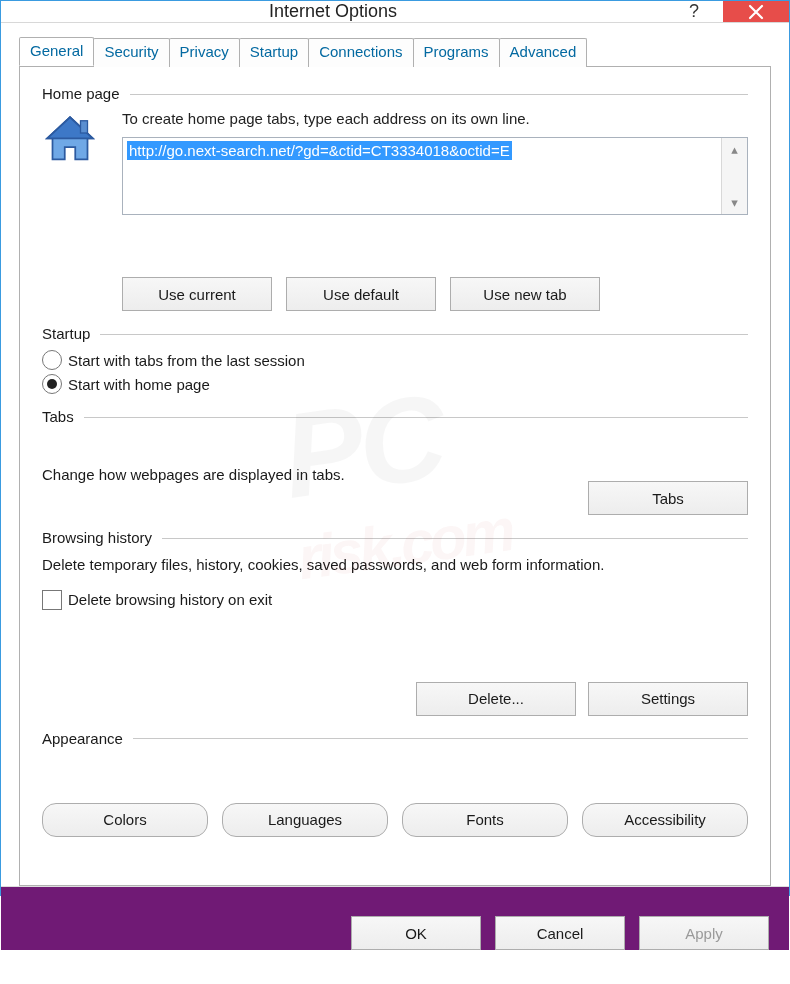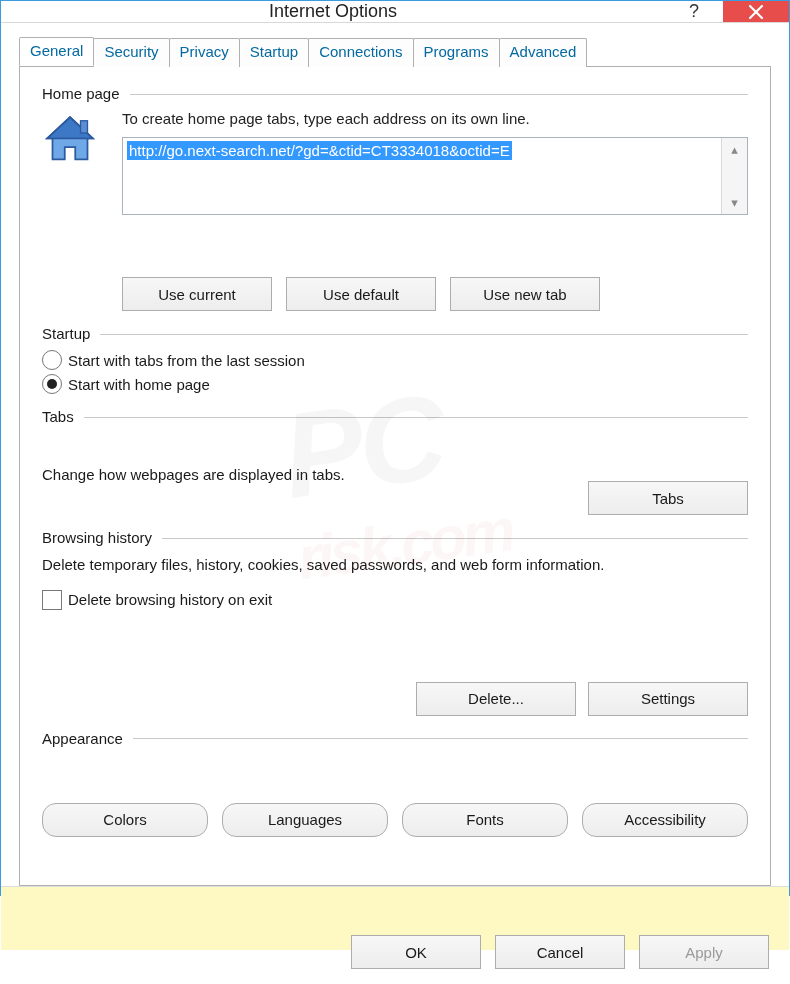--- a/index.html
+++ b/index.html
@@ -172,24 +172,24 @@
     .checkbox {
       width: 20px; height: 20px; border: 1.5px solid #777; background: #fff;
     }
     .tabs-row { display: flex; align-items: center; gap: 20px; }
     .tabs-desc { flex: 1; color: #1a1a1a; }
     .bh-desc { color: #1a1a1a; margin: 6px 0 14px 0; line-height: 1.45; }
     .appearance-row { display: flex; gap: 14px; }
     .appearance-row .btn { flex: 1; min-width: 0; border-radius: 14px; }
     .footer {
       height: 64px;
-      background: #fef9c3;
+      background: #701a75;
       border-top: 1px solid #ddd;
       display: flex;
-      align-items: flex-start;
+      align-items: flex-end;
       justify-content: flex-end;
       gap: 14px;
       padding: 0 20px;
     }
     .footer .btn { min-width: 130px; }
     .btn.disabled { color: #9a9a9a; }
     .home-svg { width: 56px; height: 56px; }
     .watermark {
       position: absolute;
       left: 50%; top: 50%;

